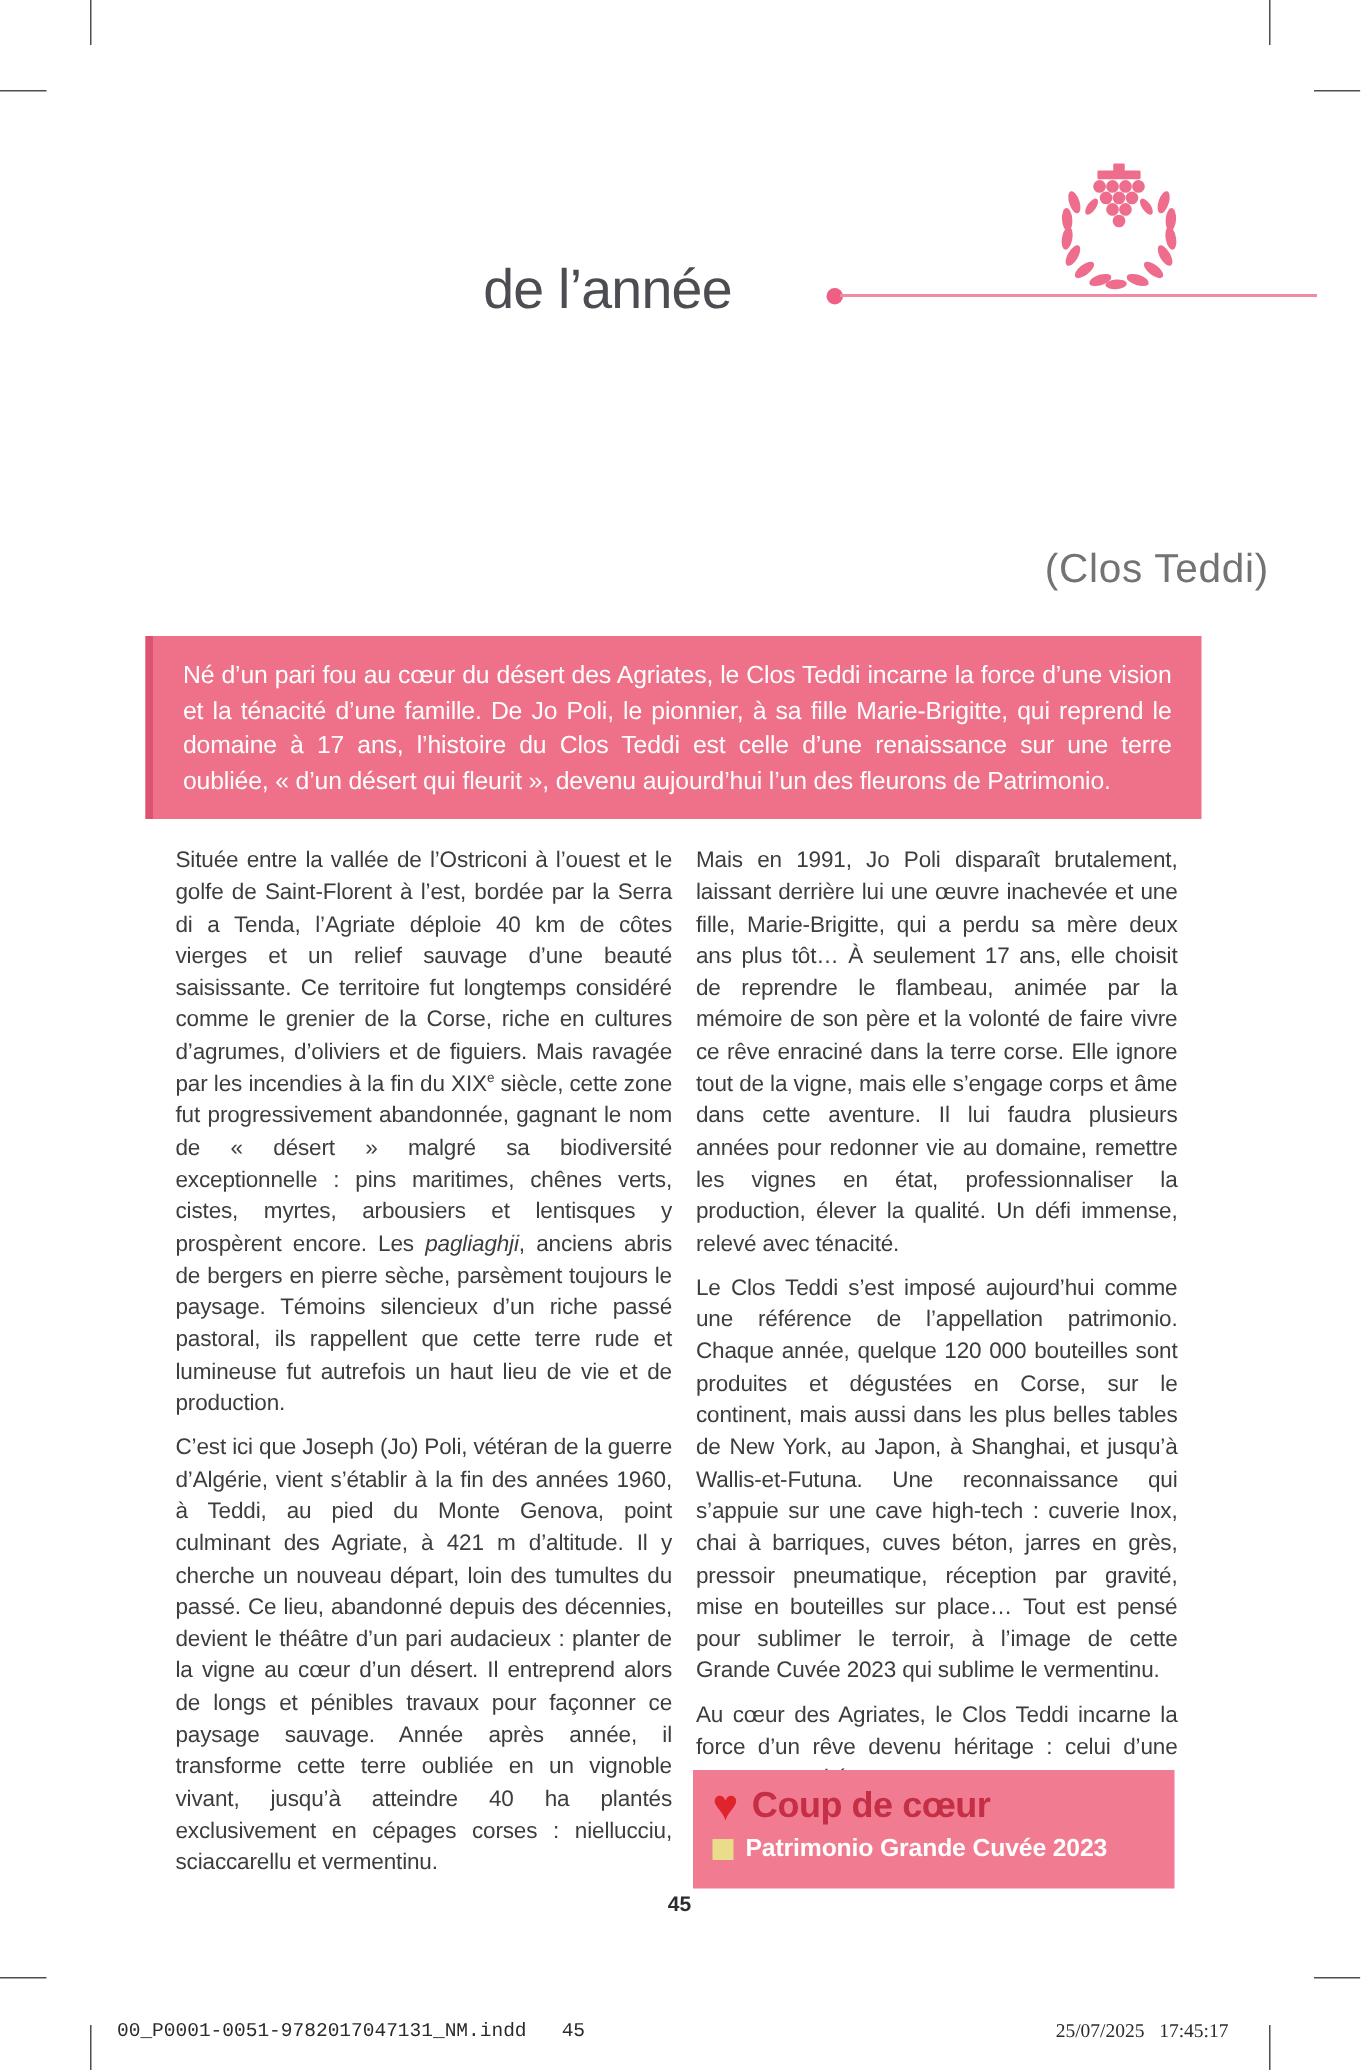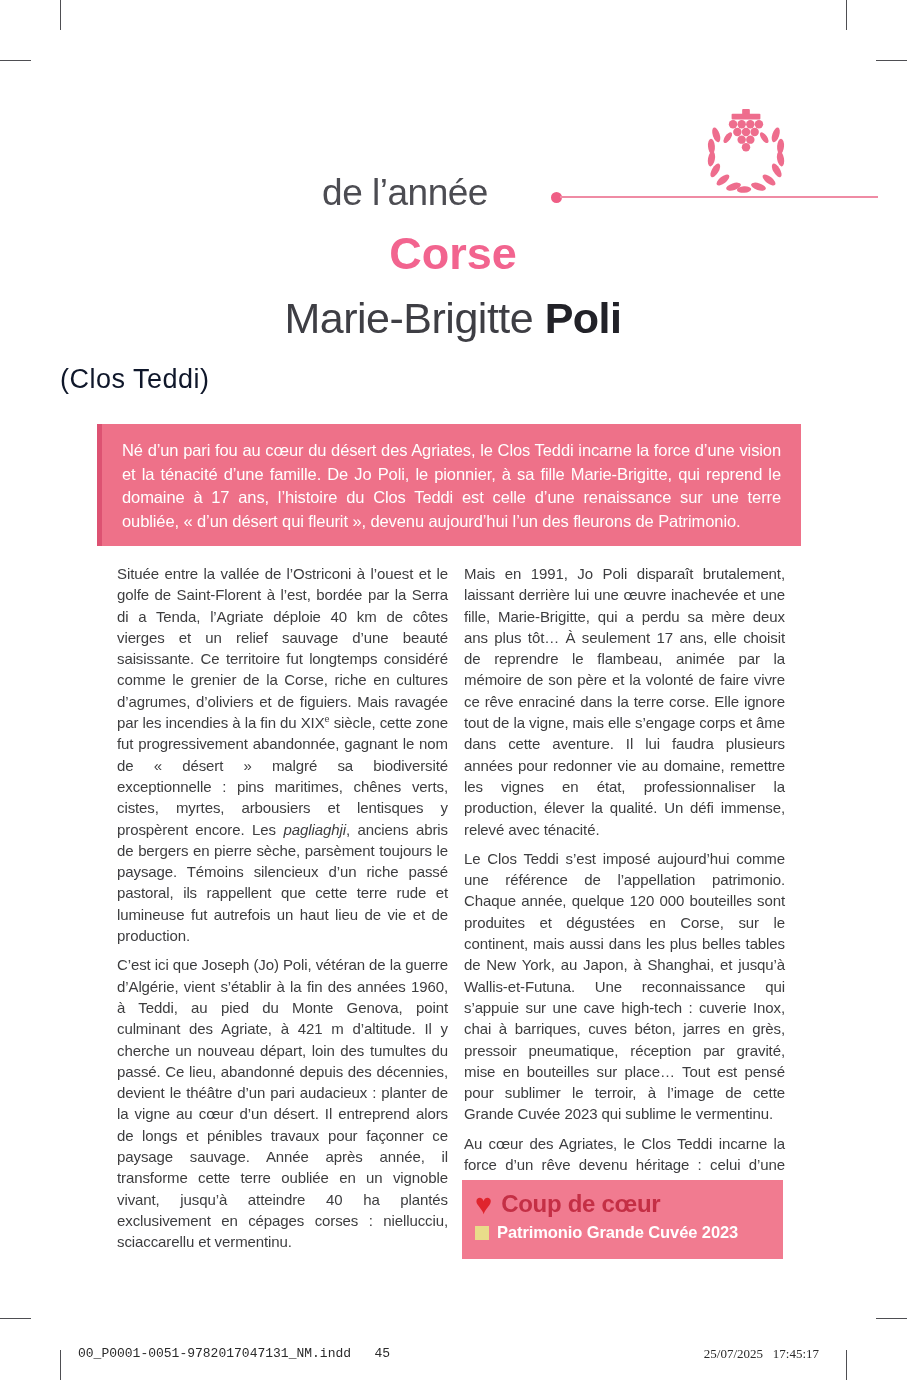--- a/index.html
+++ b/index.html
@@ -50,21 +50,21 @@
     color:#f2648f;
   }
   .winemaker{
     position:absolute;left:60px;top:294px;width:786px;
     text-align:center;font-size:43px;letter-spacing:-0.5px;
     color:#3e3e44;
   }
   .winemaker .bold{font-weight:bold;color:#222228;}
   .estate{
     position:absolute;left:60px;top:364px;width:786px;
-    text-align:left;font-size:27px;color:#0f172a;letter-spacing:0.5px;
+    text-align:right;font-size:27px;color:#737373;letter-spacing:0.5px;
   }
 
   
   .intro-box{
     position:absolute;left:97px;top:424px;width:704px;height:122px;
     background:#ee7189;border-left:5px solid #de germane;
     box-sizing:border-box;
     border-left:5px solid #dd5272;
     padding:15px 20px 0 20px;
   }
@@ -176,22 +176,20 @@
         <ellipse cx="19" cy="28" rx="3.6" ry="8" transform="rotate(-18 19 28)"></ellipse>
         <ellipse cx="14" cy="40" rx="3.6" ry="8" transform="rotate(-4 14 40)"></ellipse>
         <ellipse cx="14" cy="53" rx="3.6" ry="8" transform="rotate(10 14 53)"></ellipse>
         <ellipse cx="18" cy="65" rx="3.6" ry="8" transform="rotate(30 18 65)"></ellipse>
         <ellipse cx="26" cy="75" rx="3.6" ry="8" transform="rotate(52 26 75)"></ellipse>
         <ellipse cx="37" cy="82" rx="3.6" ry="8" transform="rotate(72 37 82)"></ellipse>
       </g>
     </g>
   </svg>
 
-  <div class="region">Corse</div>
-  <div class="winemaker"><span>Marie-Brigitte </span><span class="bold">Poli</span></div>
   <div class="estate">(Clos Teddi)</div>
 
   <div class="intro-box">
     <p>Né d’un pari fou au cœur du désert des Agriates, le Clos Teddi incarne la force d’une vision et la ténacité d’une famille. De Jo Poli, le pionnier, à sa fille Marie-Brigitte, qui reprend le domaine à 17 ans, l’histoire du Clos Teddi est celle d’une renaissance sur une terre oubliée, « d’un désert qui fleurit », devenu aujourd’hui l’un des fleurons de Patrimonio.</p>
   </div>
 
   <div class="col col-left">
     <p>Située entre la vallée de l’Ostriconi à l’ouest et le golfe de Saint-Florent à l’est, bordée par la Serra di a Tenda, l’Agriate déploie 40 km de côtes vierges et un relief sauvage d’une beauté saisissante. Ce territoire fut longtemps considéré comme le grenier de la Corse, riche en cultures d’agrumes, d’oliviers et de figuiers. Mais ravagée par les incendies à la fin du XIX<sup>e</sup> siècle, cette zone fut progressivement abandonnée, gagnant le nom de « désert » malgré sa biodiversité exceptionnelle : pins maritimes, chênes verts, cistes, myrtes, arbousiers et lentisques y prospèrent encore. Les <em>pagliaghji</em>, anciens abris de bergers en pierre sèche, parsèment toujours le paysage. Témoins silencieux d’un riche passé pastoral, ils rappellent que cette terre rude et lumineuse fut autrefois un haut lieu de vie et de production.</p>
     <p>C’est ici que Joseph (Jo) Poli, vétéran de la guerre d’Algérie, vient s’établir à la fin des années 1960, à Teddi, au pied du Monte Genova, point culminant des Agriate, à 421 m d’altitude. Il y cherche un nouveau départ, loin des tumultes du passé. Ce lieu, abandonné depuis des décennies, devient le théâtre d’un pari audacieux : planter de la vigne au cœur d’un désert. Il entreprend alors de longs et pénibles travaux pour façonner ce paysage sauvage. Année après année, il transforme cette terre oubliée en un vignoble vivant, jusqu’à atteindre 40 ha plantés exclusivement en cépages corses : niellucciu, sciaccarellu et vermentinu.</p>
   </div>
@@ -205,16 +203,17 @@
     <div class="coup-title-row">
       <span class="heart">♥</span>
       <span class="coup-title">Coup de cœur</span>
     </div>
     <div class="coup-wine-row">
       <span class="swatch"></span>
       <span class="coup-wine">Patrimonio Grande Cuvée 2023</span>
     </div>
   </div>
 
+  <div class="folio">45</div>
   <div class="footer-left">00_P0001-0051-9782017047131_NM.indd&nbsp;&nbsp;&nbsp;45</div>
   <div class="footer-right">25/07/2025&nbsp;&nbsp;&nbsp;17:45:17</div>
 
 </div>
 
 </body></html>

